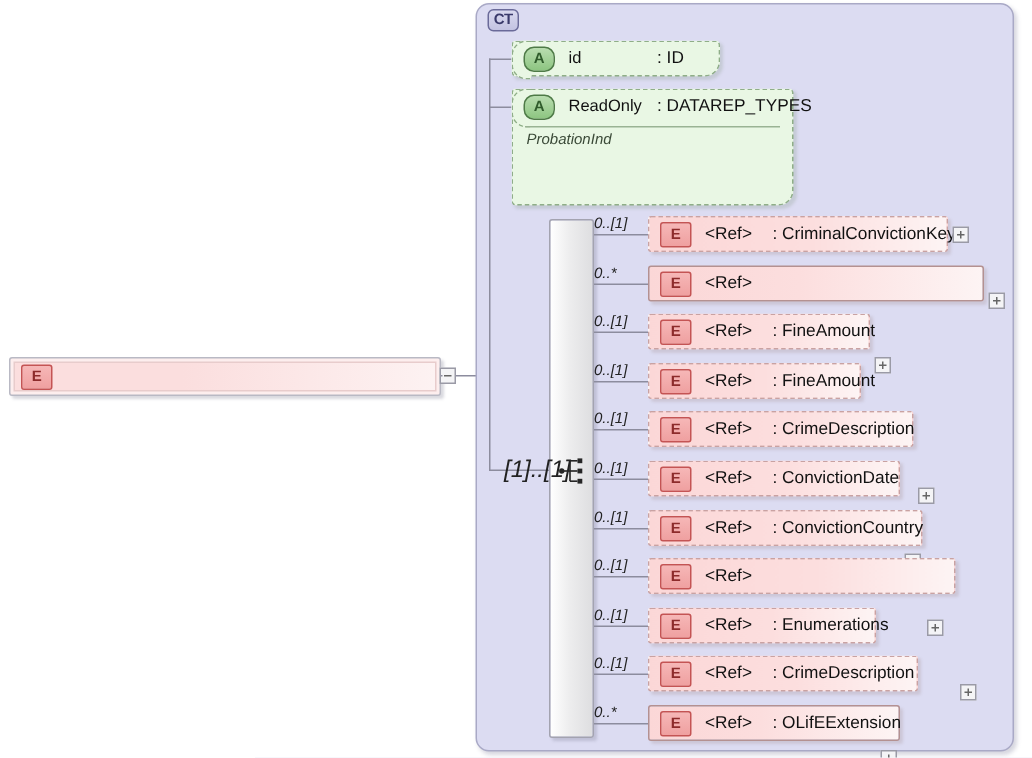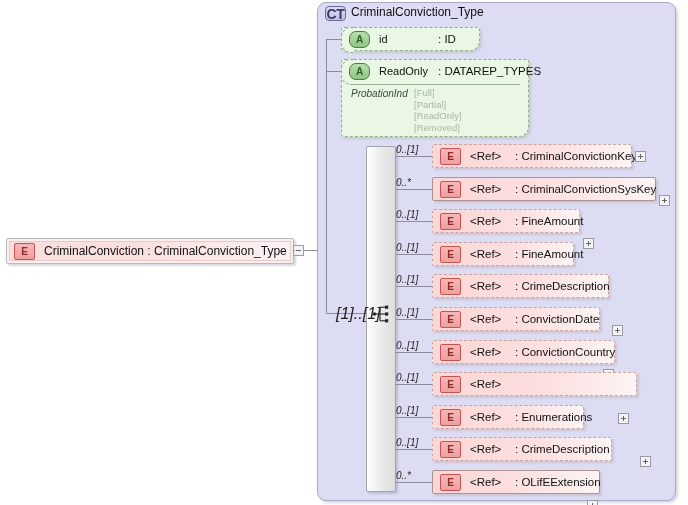--- a/index.html
+++ b/index.html
@@ -98,21 +98,21 @@
     border-radius: 9px;
     box-shadow: 2px 2px 3px rgba(120,120,150,.3);
   }
   #ct-badge {
     left: 325px; top: 6px;
     width: 21px; height: 15px;
     background: linear-gradient(to bottom,#d9d9ef,#c3c3e2);
     border: 1px solid #6a6a99;
     border-radius: 4px;
     color: #3a3a6b;
-    font-size: 14px; font-weight: bold;
+    font-size: 10px; font-weight: bold;
     display: flex; align-items: center; justify-content: center;
     letter-spacing: -.3px;
   }
   #ct-title {
     left: 351px; top: 5px;
     font-size: 12px;
     color: #111;
     white-space: nowrap;
   }
 
@@ -231,31 +231,29 @@
   }
 </style>
 </head>
 <body>
 
 <div class="canvas">
 
   <div class="abs" id="root-element">
     <div class="inner-fill"></div>
     <div class="e-icon">E</div>
-    <div class="label">CriminalConviction : CriminalConviction_Type</div>
   </div>
 
   <div class="abs toggle" id="root-toggle" style="left:293px; top:245px;"></div>
   <div class="abs hline" style="left:294px; top:250px; width:1px;"></div>
   <div class="abs hline" style="left:304px; top:250px; width:22px;"></div>
 
   <div class="abs" id="complextype-container"></div>
 
   <div class="abs" id="ct-badge">CT</div>
-  <div class="abs" id="ct-title">CriminalConviction_Type</div>
 
   <div class="abs vline" style="left:326px; top:39px; height:275px;"></div>
   <div class="abs hline" style="left:326px; top:39px; width:15px;"></div>
   <div class="abs hline" style="left:326px; top:71px; width:15px;"></div>
   <div class="abs hline" style="left:326px; top:313px; width:40px;"></div>
 
   <div class="abs attr-box" id="attr-id">
     <div class="attr-notch"></div>
     <div class="attr-row">
       <div class="a-icon">A</div>
@@ -266,26 +264,20 @@
 
   <div class="abs attr-box" id="attr-datarep">
     <div class="attr-notch"></div>
     <div class="attr-row">
       <div class="a-icon">A</div>
       <div class="attr-name">ReadOnly</div>
       <div class="attr-type">: DATAREP_TYPES</div>
     </div>
     <div id="enum-divider"></div>
     <div id="enum-label">ProbationInd</div>
-    <div id="enum-values">
-      <div>[Full]</div>
-      <div>[Partial]</div>
-      <div>[ReadOnly]</div>
-      <div>[Removed]</div>
-    </div>
   </div>
 
   <div class="abs" id="sequence-box"></div>
   <div class="abs" id="sequence-card">[1]..[1]</div>
   <svg class="abs" id="sequence-glyph" viewBox="0 0 20 20">
     <circle cx="2.5" cy="10" r="1.8" fill="#262626"></circle>
     <line x1="4" y1="10" x2="8" y2="10" stroke="#262626" stroke-width="1.1"></line>
     <line x1="8" y1="3.2" x2="8" y2="16.8" stroke="#262626" stroke-width="1.1"></line>
     <line x1="8" y1="3.2" x2="13" y2="3.2" stroke="#262626" stroke-width="1.1"></line>
     <line x1="8" y1="10" x2="13" y2="10" stroke="#262626" stroke-width="1.1"></line>
@@ -302,21 +294,20 @@
         <div class="e-icon">E</div>
         <div class="elem-ref">&lt;Ref&gt;</div>
         <div class="elem-name">: CriminalConvictionKey</div>
       </div>
       <div class="abs toggle plus" style="left: 635px; top: 151px;"></div>
       <div class="abs hline" style="left: 396px; top: 189px; width: 36px;"></div>
       <div class="abs card-label" style="left: 396px; top: 177px; width: 34px;">0..*</div>
       <div class="abs elem-box solid" style="left: 432px; top: 177px; width: 224px;">
         <div class="e-icon">E</div>
         <div class="elem-ref">&lt;Ref&gt;</div>
-        <div class="elem-name">: CriminalConvictionSysKey</div>
       </div>
       <div class="abs toggle plus" style="left: 659px; top: 184px;"></div>
       <div class="abs hline" style="left: 396px; top: 221px; width: 36px;"></div>
       <div class="abs card-label" style="left: 396px; top: 209px; width: 34px;">0..[1]</div>
       <div class="abs elem-box" style="left: 432px; top: 209px; width: 148px;">
         <div class="e-icon">E</div>
         <div class="elem-ref">&lt;Ref&gt;</div>
         <div class="elem-name">: FineAmount</div>
       </div>
       <div class="abs toggle plus" style="left: 583px; top: 216px;"></div>

